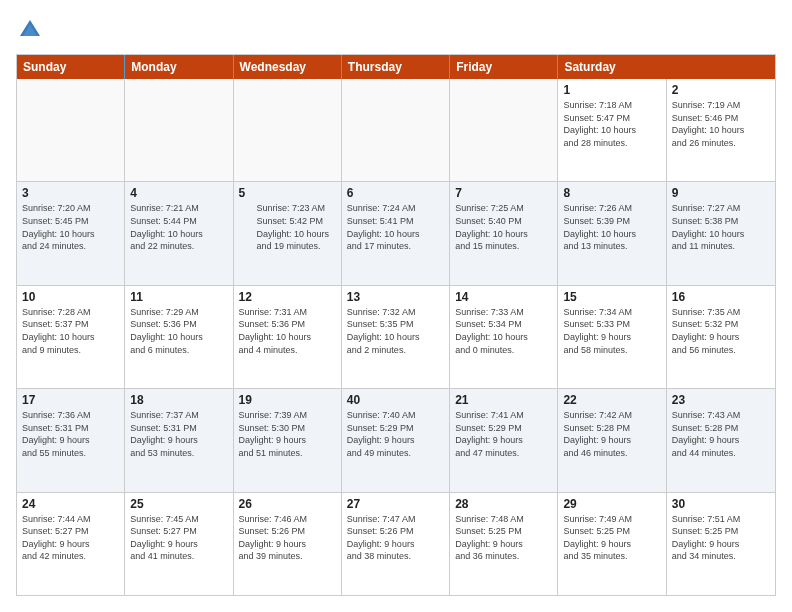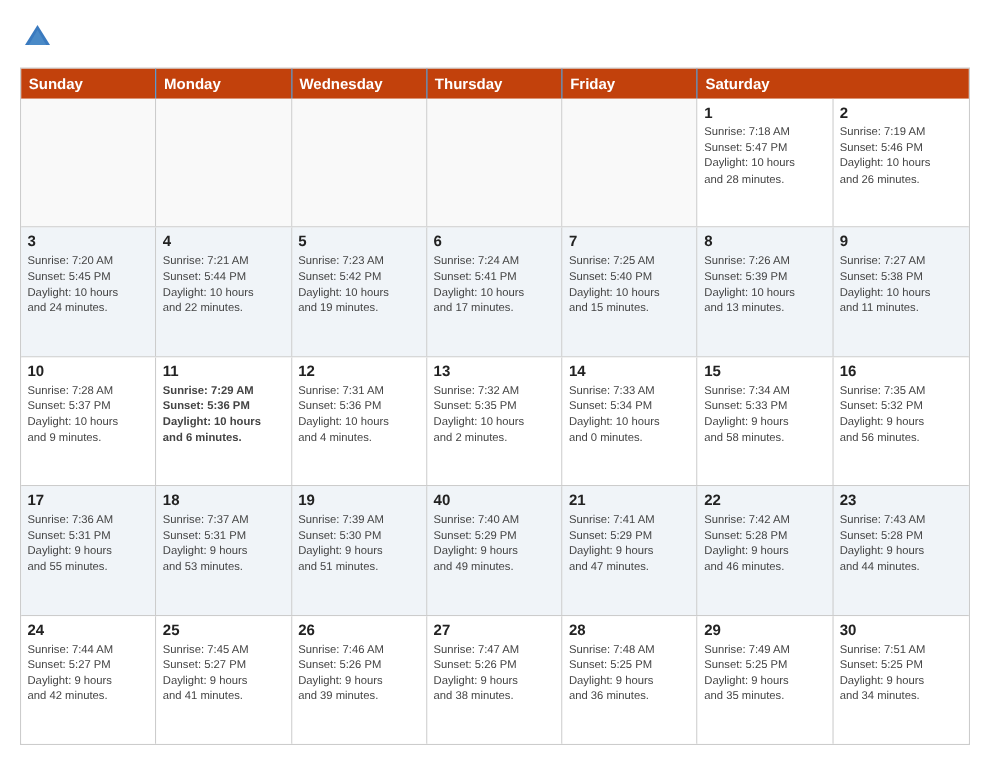--- a/index.html
+++ b/index.html
@@ -186,21 +186,21 @@
           </div>
           <div class="cal-cell shaded">
             <div class="day-num">4</div>
             <div class="day-info" style="white-space: pre-line;">Sunrise: 7:21 AM
 Sunset: 5:44 PM
 Daylight: 10 hours
 and 22 minutes.</div>
           </div>
           <div class="cal-cell shaded">
             <div class="day-num">5</div>
-            <div class="day-info" style="white-space: pre-line;">Sunrise: 7:23 AM
+            <div class="day-info" style="white-space: pre-line; margin-left: 18px;">Sunrise: 7:23 AM
 Sunset: 5:42 PM
 Daylight: 10 hours
 and 19 minutes.</div>
           </div>
           <div class="cal-cell shaded">
             <div class="day-num">6</div>
             <div class="day-info" style="white-space: pre-line;">Sunrise: 7:24 AM
 Sunset: 5:41 PM
 Daylight: 10 hours
 and 17 minutes.</div>
@@ -230,21 +230,21 @@
         <div class="cal-row">
           <div class="cal-cell">
             <div class="day-num">10</div>
             <div class="day-info" style="white-space: pre-line;">Sunrise: 7:28 AM
 Sunset: 5:37 PM
 Daylight: 10 hours
 and 9 minutes.</div>
           </div>
           <div class="cal-cell">
             <div class="day-num">11</div>
-            <div class="day-info" style="white-space: pre-line; font-weight: bold;">Sunrise: 7:29 AM
+            <div class="day-info" style="white-space: pre-line;">Sunrise: 7:29 AM
 Sunset: 5:36 PM
 Daylight: 10 hours
 and 6 minutes.</div>
           </div>
           <div class="cal-cell">
             <div class="day-num">12</div>
             <div class="day-info" style="white-space: pre-line;">Sunrise: 7:31 AM
 Sunset: 5:36 PM
 Daylight: 10 hours
 and 4 minutes.</div>

